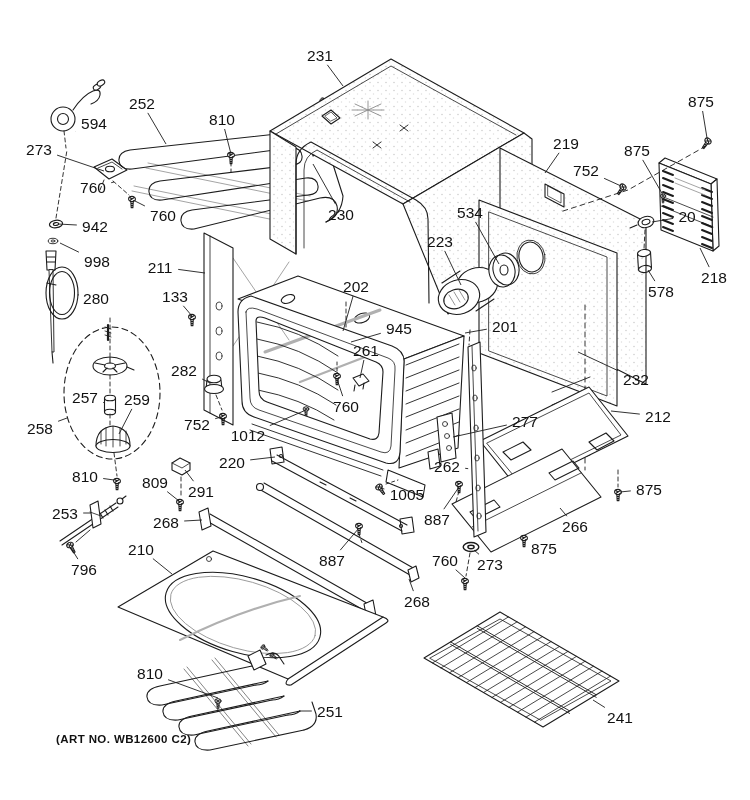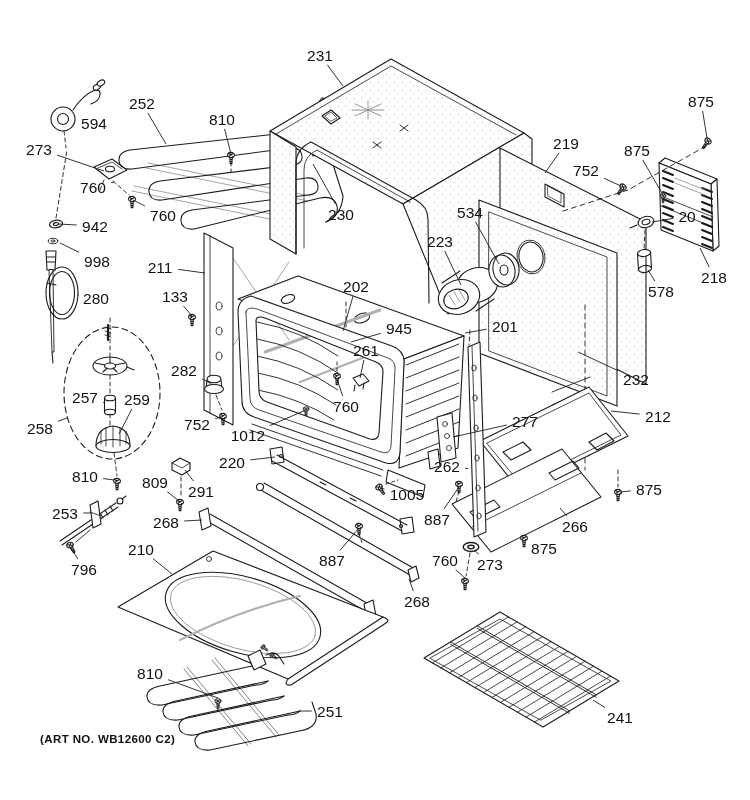--- a/index.html
+++ b/index.html
@@ -1,18 +1,18 @@
 <!DOCTYPE html>
 <html><head>
 <meta charset="utf-8">
 <style>
   html,body{margin:0;padding:0;background:#fff;width:750px;height:800px;overflow:hidden;}
   #stage{position:relative;width:750px;height:800px;background:#ffffff;font-family:"Liberation Sans",sans-serif;}
   #diagram{position:absolute;left:0;top:0;}
-  .artno{position:absolute;left:40px;top:733px;font-size:11.5px;font-weight:bold;color:#111;letter-spacing:.4px;font-family:"Liberation Sans",sans-serif;}
+  .artno{position:absolute;left:56px;top:733px;font-size:11.5px;font-weight:bold;color:#111;letter-spacing:.4px;font-family:"Liberation Sans",sans-serif;}
   text.callout-label{font-family:"Liberation Sans",sans-serif;font-size:15.5px;fill:#111;}
 </style>
 </head>
 <body>
 
 <div id="stage">
 
 <svg id="diagram" width="750" height="800" viewBox="0 0 750 800" xmlns="http://www.w3.org/2000/svg">
   <defs>
     <pattern id="stip" width="8" height="8" patternUnits="userSpaceOnUse">

